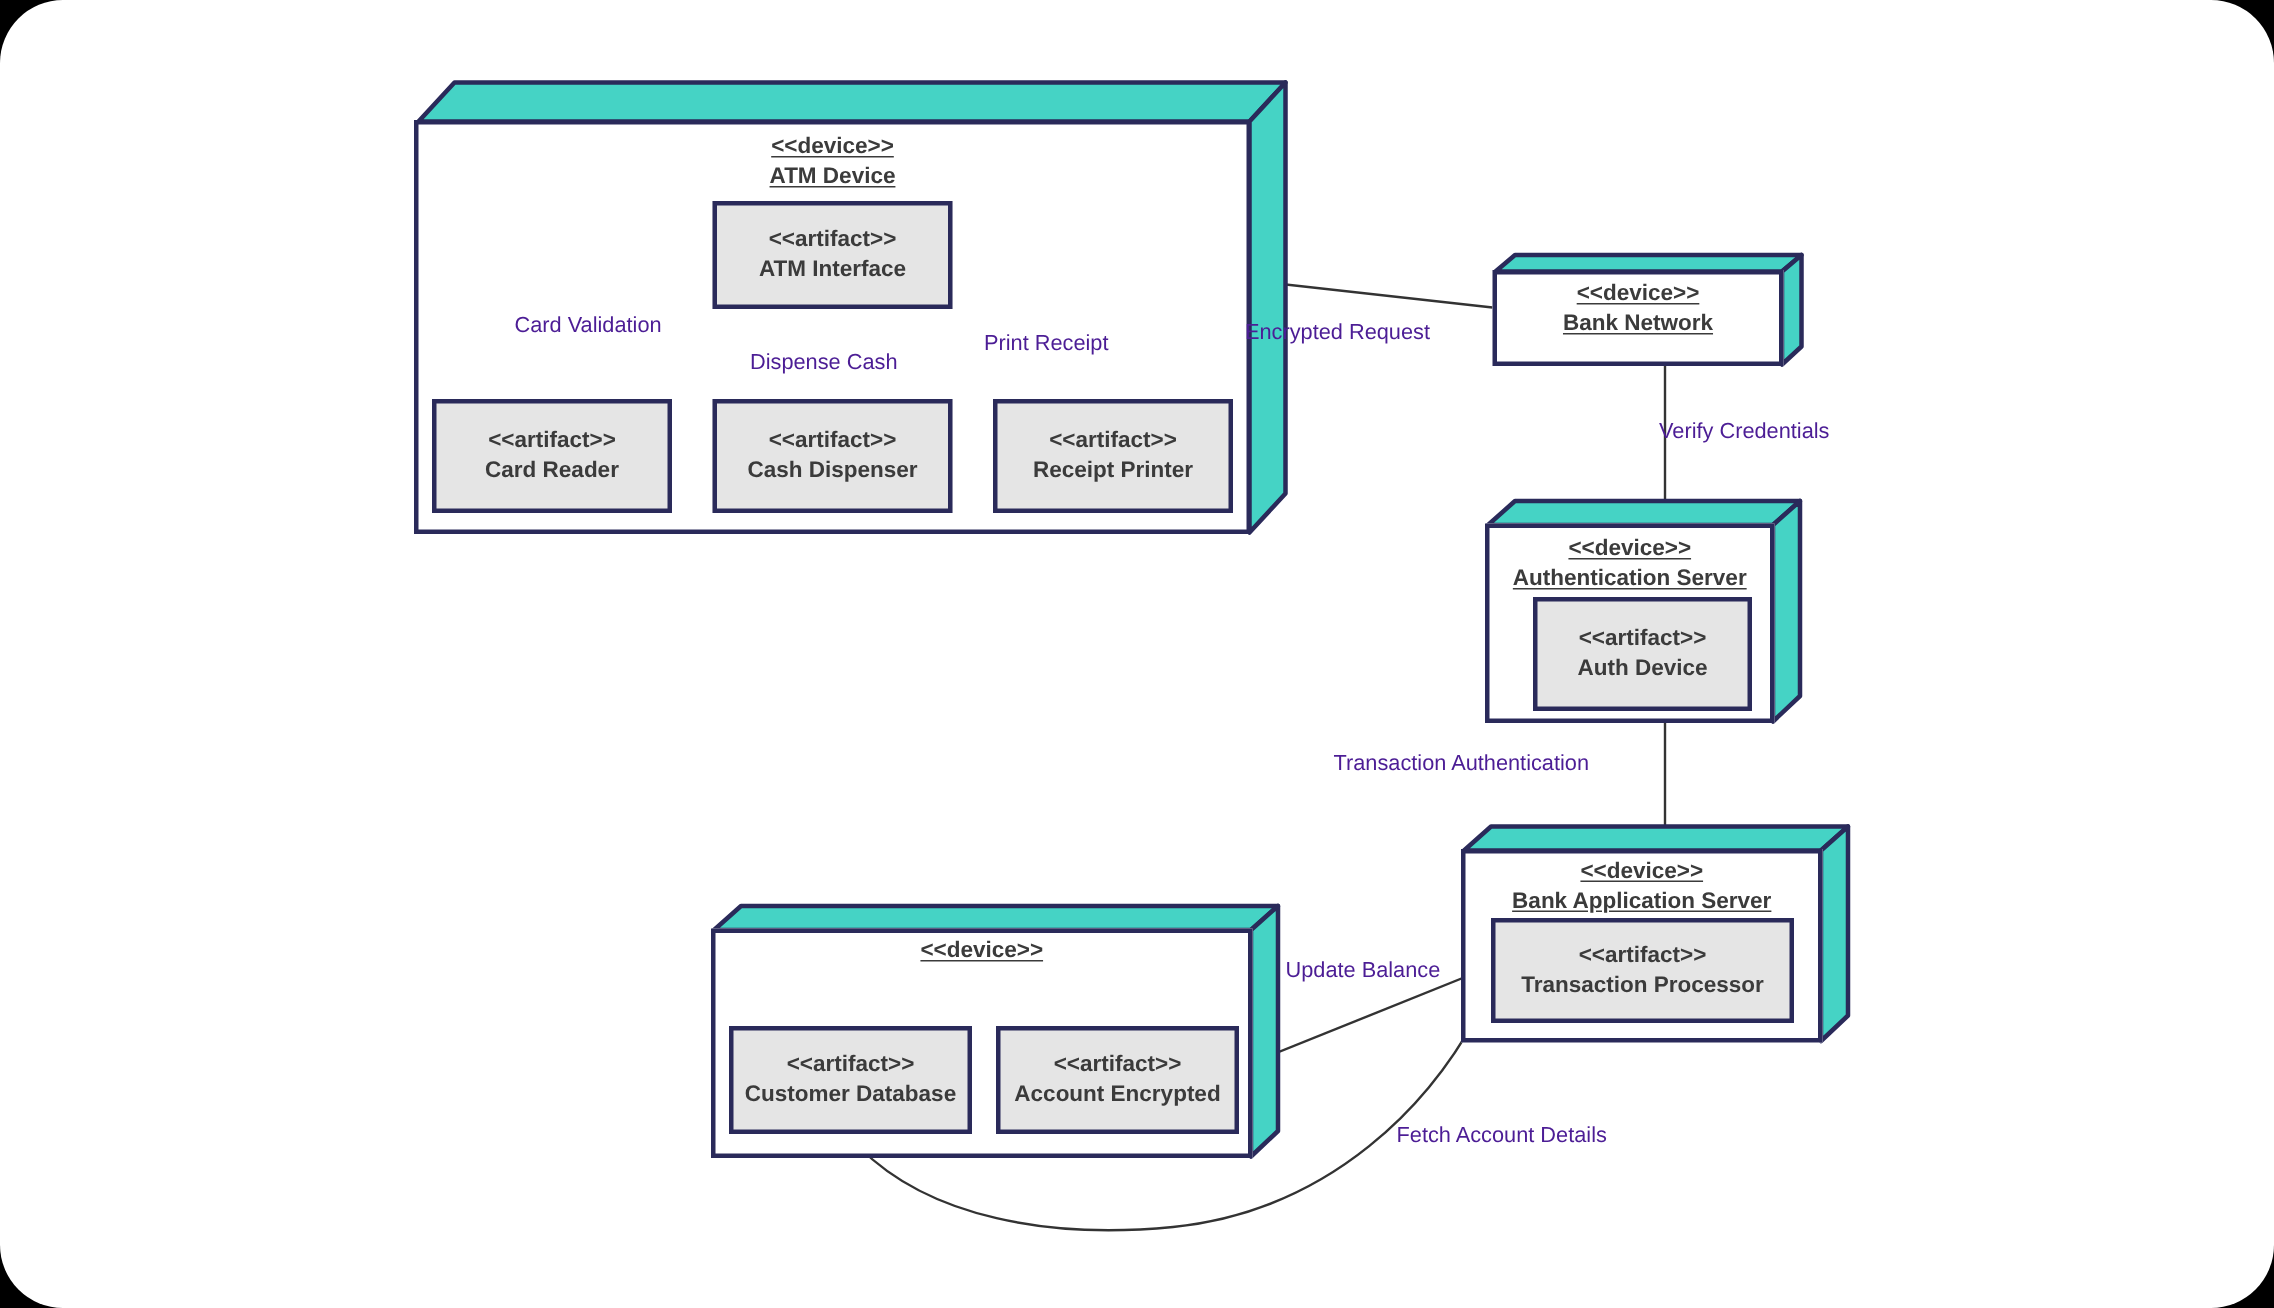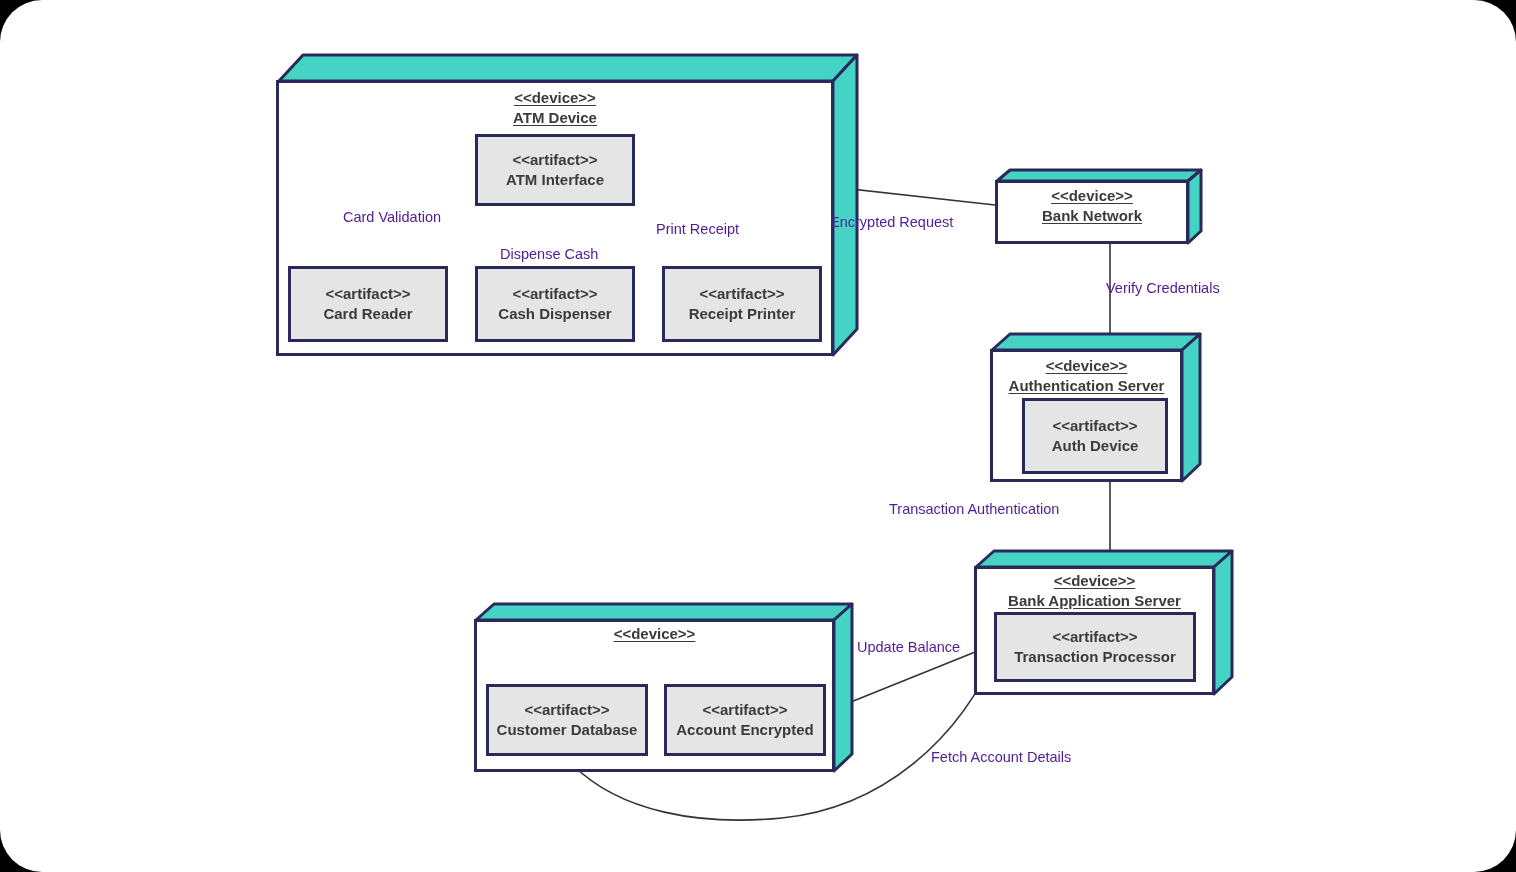--- a/index.html
+++ b/index.html
@@ -209,21 +209,21 @@
     <span class="nm">Customer Database</span>
   </div>
 
   <div class="artifact fs15" style="left:664px; top:684px; width:162px; height:72px;">
     <span class="stereo">&lt;&lt;artifact&gt;&gt;</span>
     <span class="nm">Account Encrypted</span>
   </div>
 
   <div class="edge-label" style="left:343px; top:209px;">Card Validation</div>
 
-  <div class="edge-label" style="left:500px; top:234px;margin-top:12px;">Dispense Cash</div>
+  <div class="edge-label" style="left:500px; top:234px;">Dispense Cash</div>
 
   <div class="edge-label" style="left:656px; top:221px;">Print Receipt</div>
 
   <div class="edge-label" style="left:830px; top:214px;">Encrypted Request</div>
 
   <div class="edge-label" style="left:1106px; top:280px;">Verify Credentials</div>
 
   <div class="edge-label" style="left:889px; top:501px;">Transaction Authentication</div>
 
   <div class="edge-label" style="left:857px; top:639px;">Update Balance</div>

